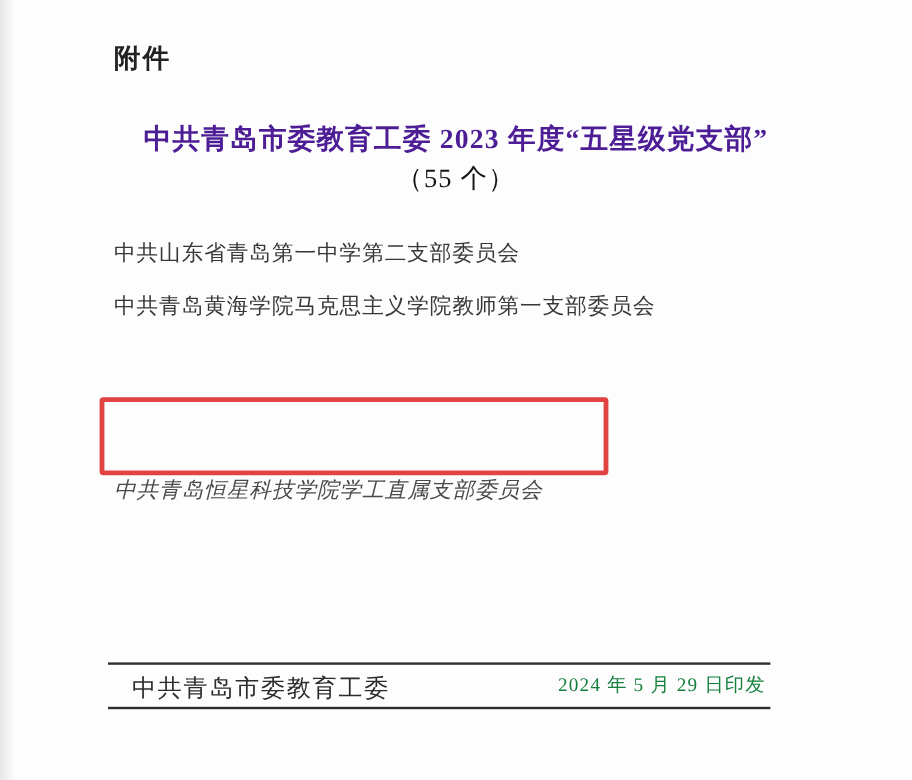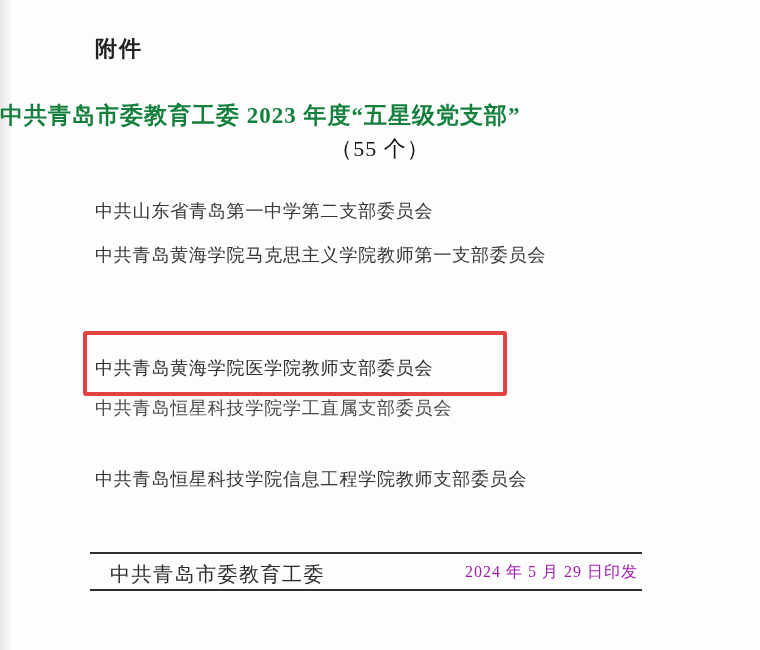--- a/index.html
+++ b/index.html
@@ -32,24 +32,25 @@
     font-weight: bold;
     font-size: 22px;
     letter-spacing: 2px;
     color: #222222;
   }
   .doc-title {
     position: absolute;
     left: 0;
     top: 104px;
     width: 760px;
+    text-align: center;
     font-weight: bold;
     font-size: 23px;
     letter-spacing: 1px;
-    color: #15803d;
+    color: #4c1d95;
     line-height: 1.0;
   }
   .doc-title-count {
     position: absolute;
     left: 0;
     top: 138px;
     width: 760px;
     text-align: center;
     font-weight: normal;
     font-size: 22px;
@@ -65,21 +66,21 @@
     letter-spacing: 0.8px;
     color: #373737;
     line-height: 1.0;
     white-space: nowrap;
   }
   .li-0 { top: 202px; }
   .li-1 { top: 246px; }
   .li-2 { top: 284px; }
   .li-3 { top: 319px; color: #4a4a4a; }
   .li-4 { top: 359px; color: #303030; }
-  .li-5 { top: 399px; color: #4a4a4a; }
+  .li-5 { top: 399px; color: #4a4a4a; font-style: italic; }
   .li-6 { top: 433px; }
   .li-7 { top: 470px; }
   .highlight-box {
     position: absolute;
     left: 83px;
     top: 331px;
     width: 424px;
     height: 65px;
     border: 4px solid #e14343;
     border-radius: 3px;
@@ -103,41 +104,39 @@
     letter-spacing: 1.5px;
     color: #2b2b2b;
     line-height: 1.2;
   }
   .footer-date {
     position: absolute;
     right: 122px;
     top: 562px;
     font-size: 16px;
     letter-spacing: 1px;
-    color: #a21caf;
+    color: #15803d;
     line-height: 1.2;
   }
 </style>
 </head>
 <body>
 
 <div class="page">
 
   <div class="attachment-label">附件</div>
 
   <div class="doc-title">中共青岛市委教育工委 2023 年度“五星级党支部”</div>
 
   <div class="doc-title-count">（55 个）</div>
 
   <div class="branch-list">
     <div class="list-item li-0">中共山东省青岛第一中学第二支部委员会</div>
     <div class="list-item li-1">中共青岛黄海学院马克思主义学院教师第一支部委员会</div>
-    <div class="list-item li-4">中共青岛黄海学院医学院教师支部委员会</div>
     <div class="list-item li-5">中共青岛恒星科技学院学工直属支部委员会</div>
-    <div class="list-item li-7">中共青岛恒星科技学院信息工程学院教师支部委员会</div>
   </div>
 
   <div class="highlight-box"></div>
 
   <div class="footer-rule rule-top"></div>
 
   <div class="footer-issuer">中共青岛市委教育工委</div>
 
   <div class="footer-date">2024 年 5 月 29 日印发</div>
 

